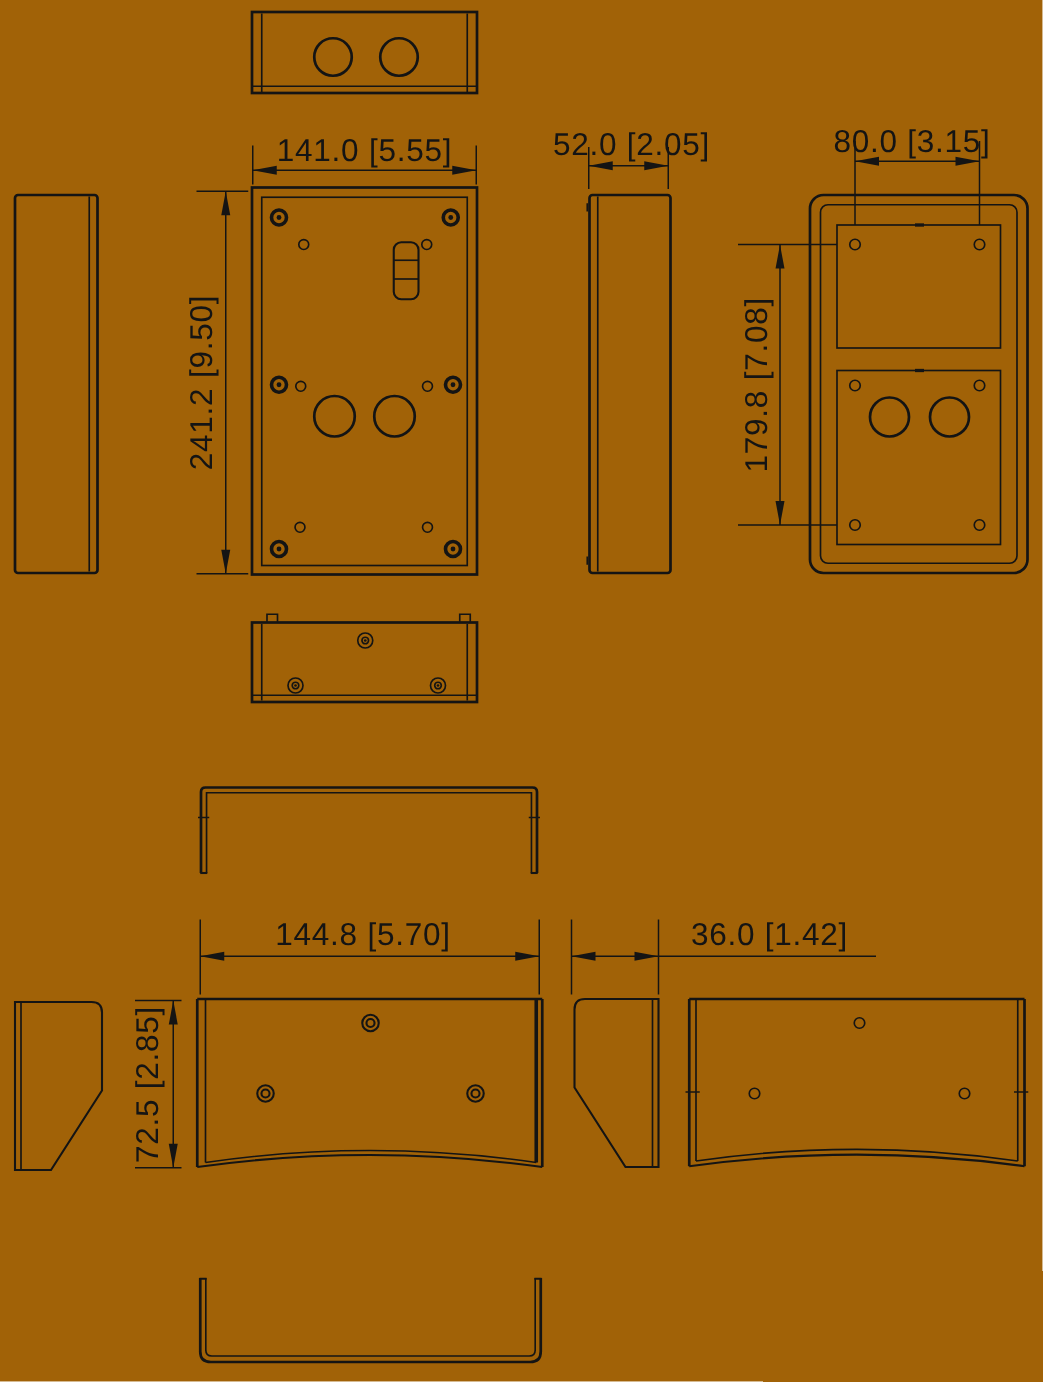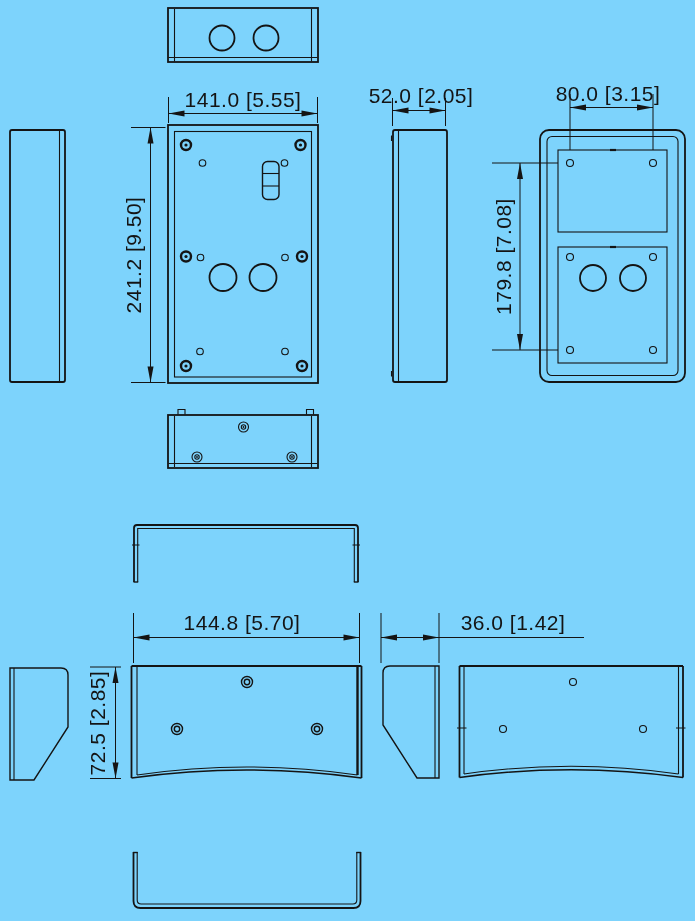--- a/index.html
+++ b/index.html
@@ -1,16 +1,16 @@
 <!DOCTYPE html>
 <html><head>
 <meta charset="utf-8">
 <style>
   html,body{margin:0;padding:0;background:#ffffff;}
-  .sheet{position:relative;width:695px;height:921px;background:#7dd3fc;overflow:hidden;}
+  .sheet{position:relative;width:695px;height:921px;background:#a16207;overflow:hidden;}
   svg{display:block;}
   svg text{font-family:"Liberation Sans","DejaVu Sans",sans-serif;font-size:21px;fill:#141414;letter-spacing:0.5px;}
   .ln{stroke:#141414;fill:none;}
   .thick{stroke-width:1.8;}
   .med{stroke-width:1.4;}
   .thin{stroke-width:1.1;}
   .xl{stroke-width:1;}
   .ah{fill:#141414;stroke:none;}
 </style>
 </head>

